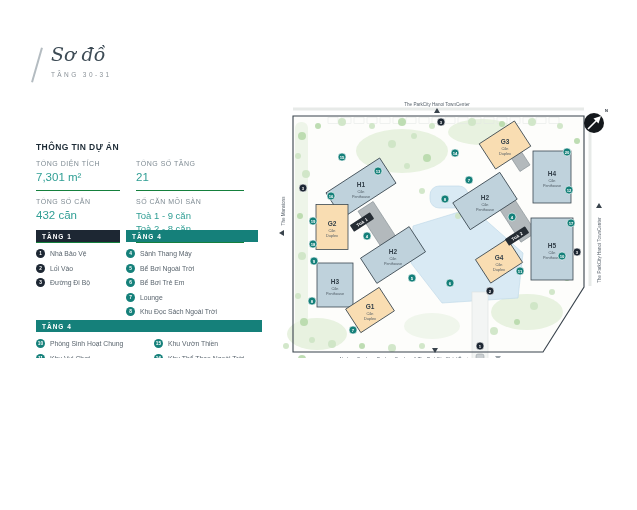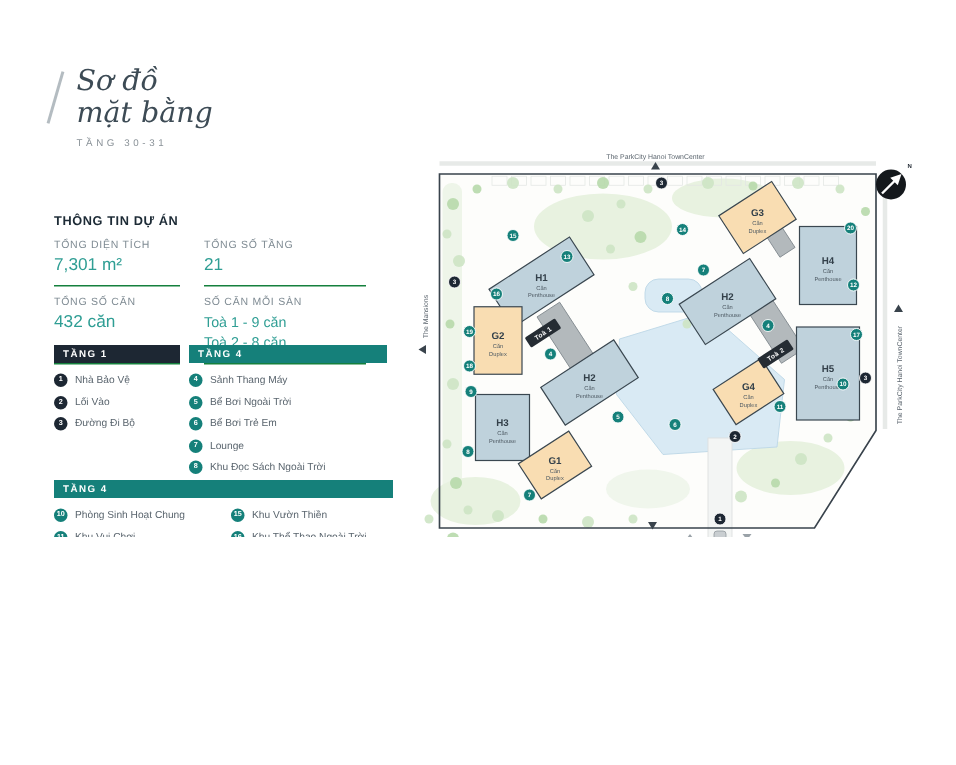--- a/index.html
+++ b/index.html
@@ -66,21 +66,20 @@
 </style>
 </head>
 <body>
 
 <div class="page">
 
   <div class="title-block">
     <div class="title-slash"></div>
     <div>
       <div class="title-line">Sơ đồ</div>
-      <div class="title-line">mặt bằng</div>
       <div class="subtitle">TẦNG 30-31</div>
     </div>
   </div>
 
 
   <div class="info-panel">
     <div class="info-heading">THÔNG TIN DỰ ÁN</div>
     <div class="info-grid" id="info-grid">
         <div class="info-cell">
           <div class="info-label">TỔNG DIỆN TÍCH</div>

